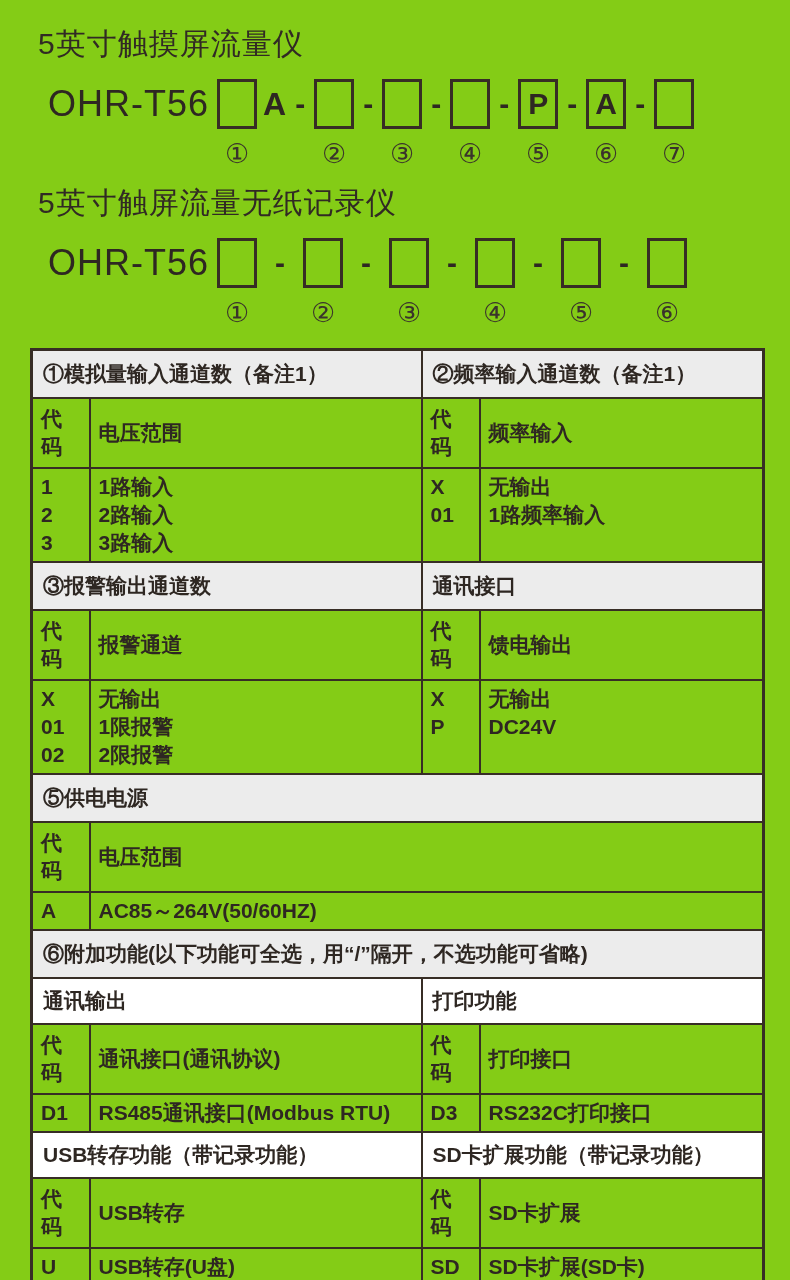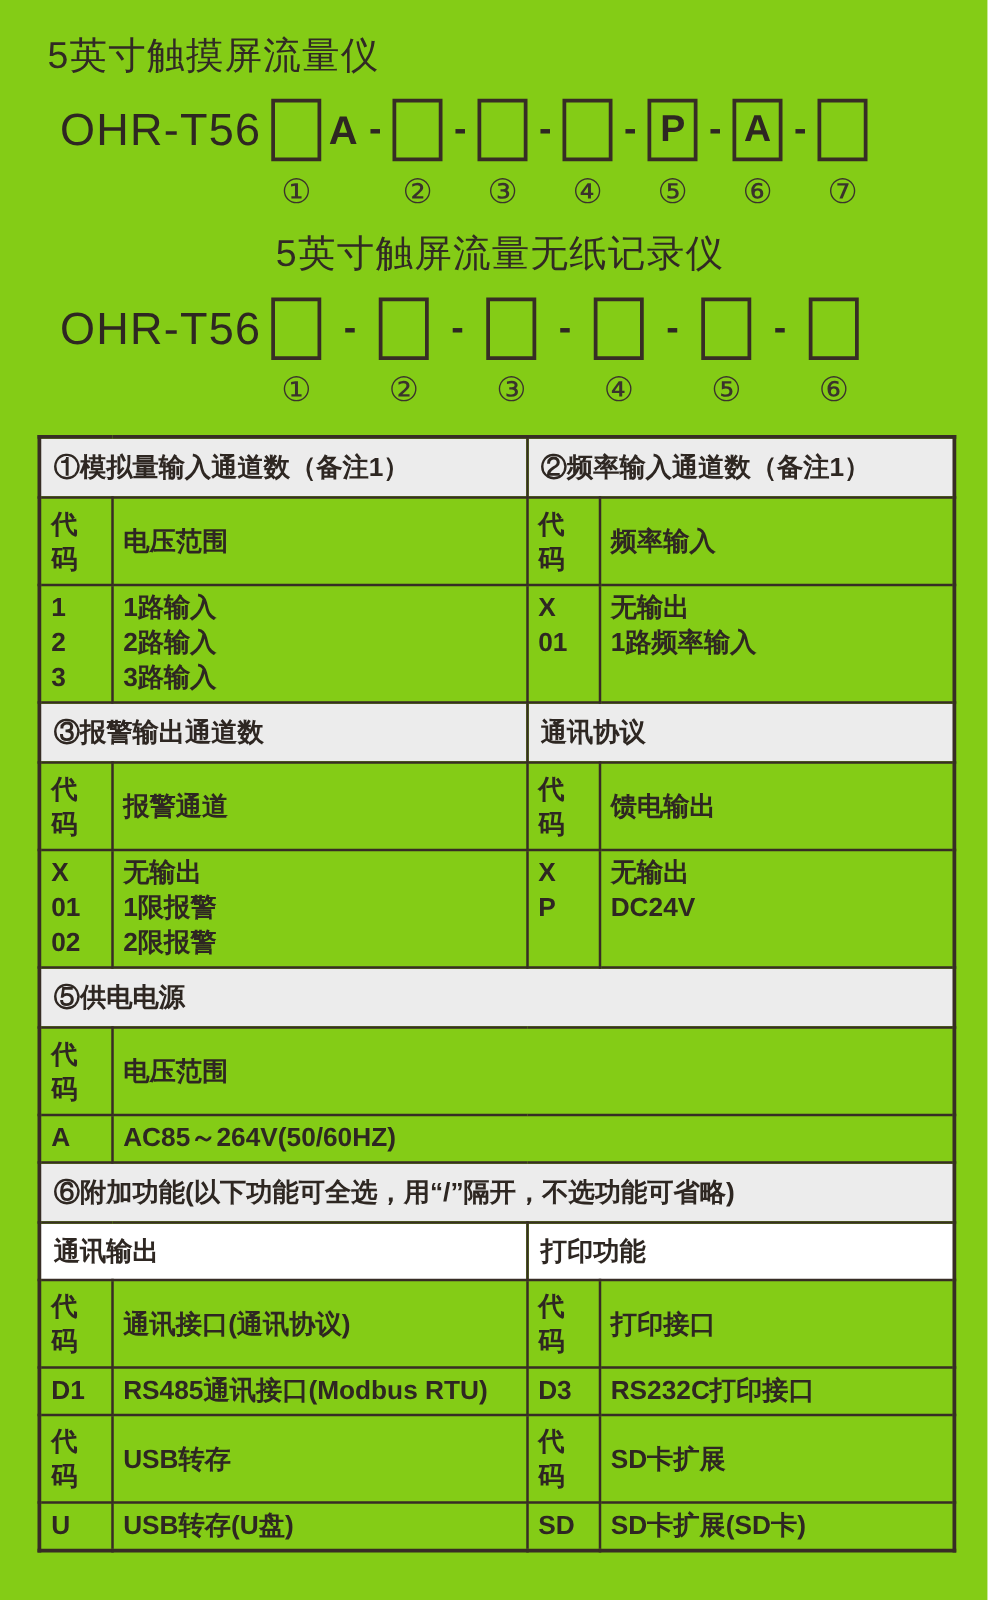--- a/index.html
+++ b/index.html
@@ -11,21 +11,21 @@
   .page{
     width:790px;height:1280px;background:#84cc16;overflow:hidden;
     font-family:"Liberation Sans",sans-serif;color:var(--text);
     box-sizing:border-box;padding:24px 28px 0 30px;
   }
   
   .prod-title{
     font-size:30px;font-weight:normal;color:#312a24;margin:0 0 14px 8px;
     letter-spacing:1px;
   }
-  .prod-title.second{margin-top:14px;text-align:center;}
+  .prod-title.second{margin-top:14px;}
   
   .model-row{display:flex;align-items:flex-start;margin:0 0 6px 18px;}
   .model-prefix{
     font-size:36px;font-weight:normal;line-height:50px;letter-spacing:1px;
     margin-right:6px;white-space:nowrap;
   }
   .slot{display:flex;flex-direction:column;align-items:center;width:44px;flex:0 0 auto;}
   .mbox{
     width:34px;height:44px;border:3px solid var(--table_border);
     display:flex;align-items:center;justify-content:center;
@@ -167,21 +167,21 @@
 2路输入
 3路输入</td>
         <td class="codecell">X
 01</td>
         <td>无输出
 1路频率输入</td>
       </tr>
 
       <tr class="sec">
         <td colspan="2">③报警输出通道数</td>
-        <td colspan="2">通讯协议</td>
+        <td colspan="2">通讯接口</td>
       </tr>
       <tr class="colhead">
         <td class="codecell">代码</td>
         <td>报警通道</td>
         <td class="codecell">代码</td>
         <td>馈电输出</td>
       </tr>
       <tr class="vals">
         <td class="codecell">X
 01
@@ -221,20 +221,24 @@
         <td class="codecell">代码</td>
         <td>打印接口</td>
       </tr>
       <tr class="vals">
         <td class="codecell">D1</td>
         <td>RS485通讯接口(Modbus RTU)</td>
         <td class="codecell">D3</td>
         <td>RS232C打印接口</td>
       </tr>
 
+      <tr class="subhead">
+        <td colspan="2">USB转存功能（带记录功能）</td>
+        <td colspan="2">SD卡扩展功能（带记录功能）</td>
+      </tr>
       <tr class="colhead">
         <td class="codecell">代码</td>
         <td>USB转存</td>
         <td class="codecell">代码</td>
         <td>SD卡扩展</td>
       </tr>
       <tr class="vals">
         <td class="codecell">U</td>
         <td>USB转存(U盘)</td>
         <td class="codecell">SD</td>

